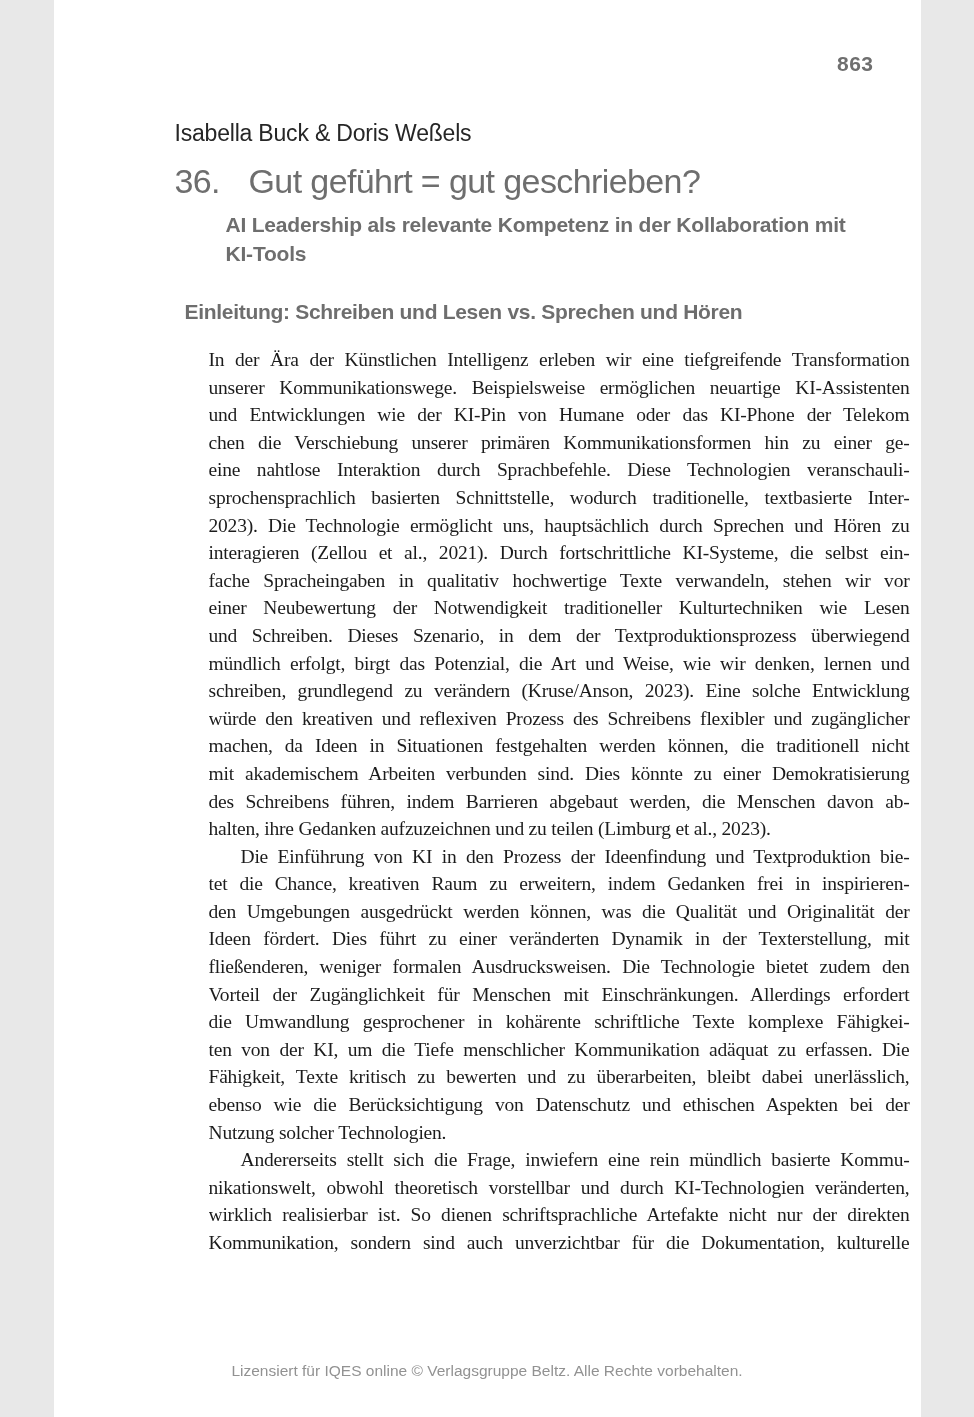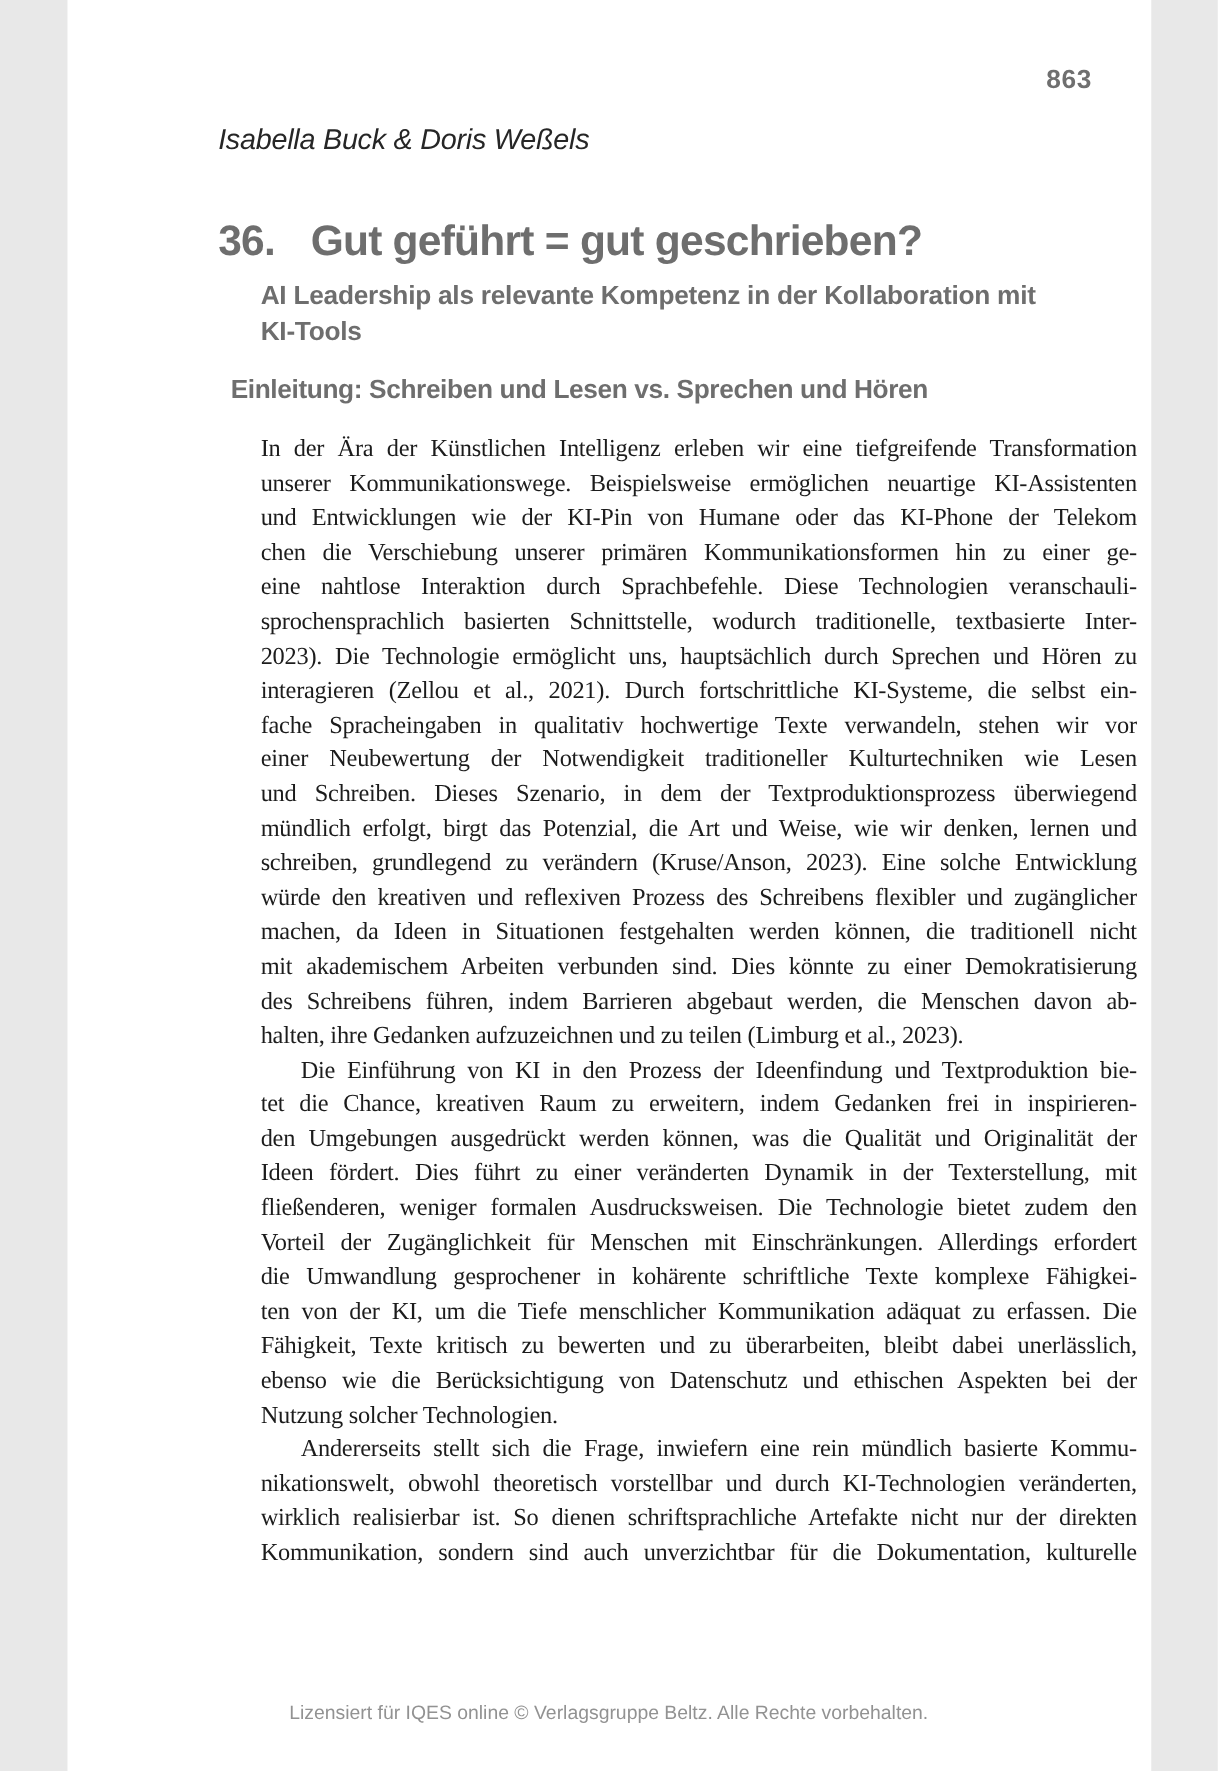--- a/index.html
+++ b/index.html
@@ -17,44 +17,42 @@
     top: 52px;
     right: 47px;
     font-size: 21px;
     font-weight: bold;
     color: #6f6f6f;
     letter-spacing: 0.5px;
   }
   .author-line {
     position: absolute;
     left: 121px;
-    top: 98px;
+    top: 120px;
     font-size: 23px;
-    font-style: italic;
     color: #262626;
     letter-spacing: -0.2px;
   }
   .chapter-heading {
     position: absolute;
     left: 121px;
     top: 162px;
     color: #6e6e6e;
     width: 740px;
   }
   .chapter-title-row {
     display: flex;
     font-size: 34px;
-    font-weight: bold;
+    font-weight: normal;
     line-height: 39px;
     letter-spacing: -0.6px;
-    margin-top: 12px;
   }
   .chapter-number { width: 74px; flex-shrink: 0; }
   .chapter-subtitle {
-    margin-left: 34px;
+    margin-left: 51px;
     margin-top: 9px;
     font-size: 21px;
     font-weight: bold;
     line-height: 29px;
     letter-spacing: -0.2px;
   }
   .section-heading {
     position: absolute;
     left: 131px;
     top: 300px;

